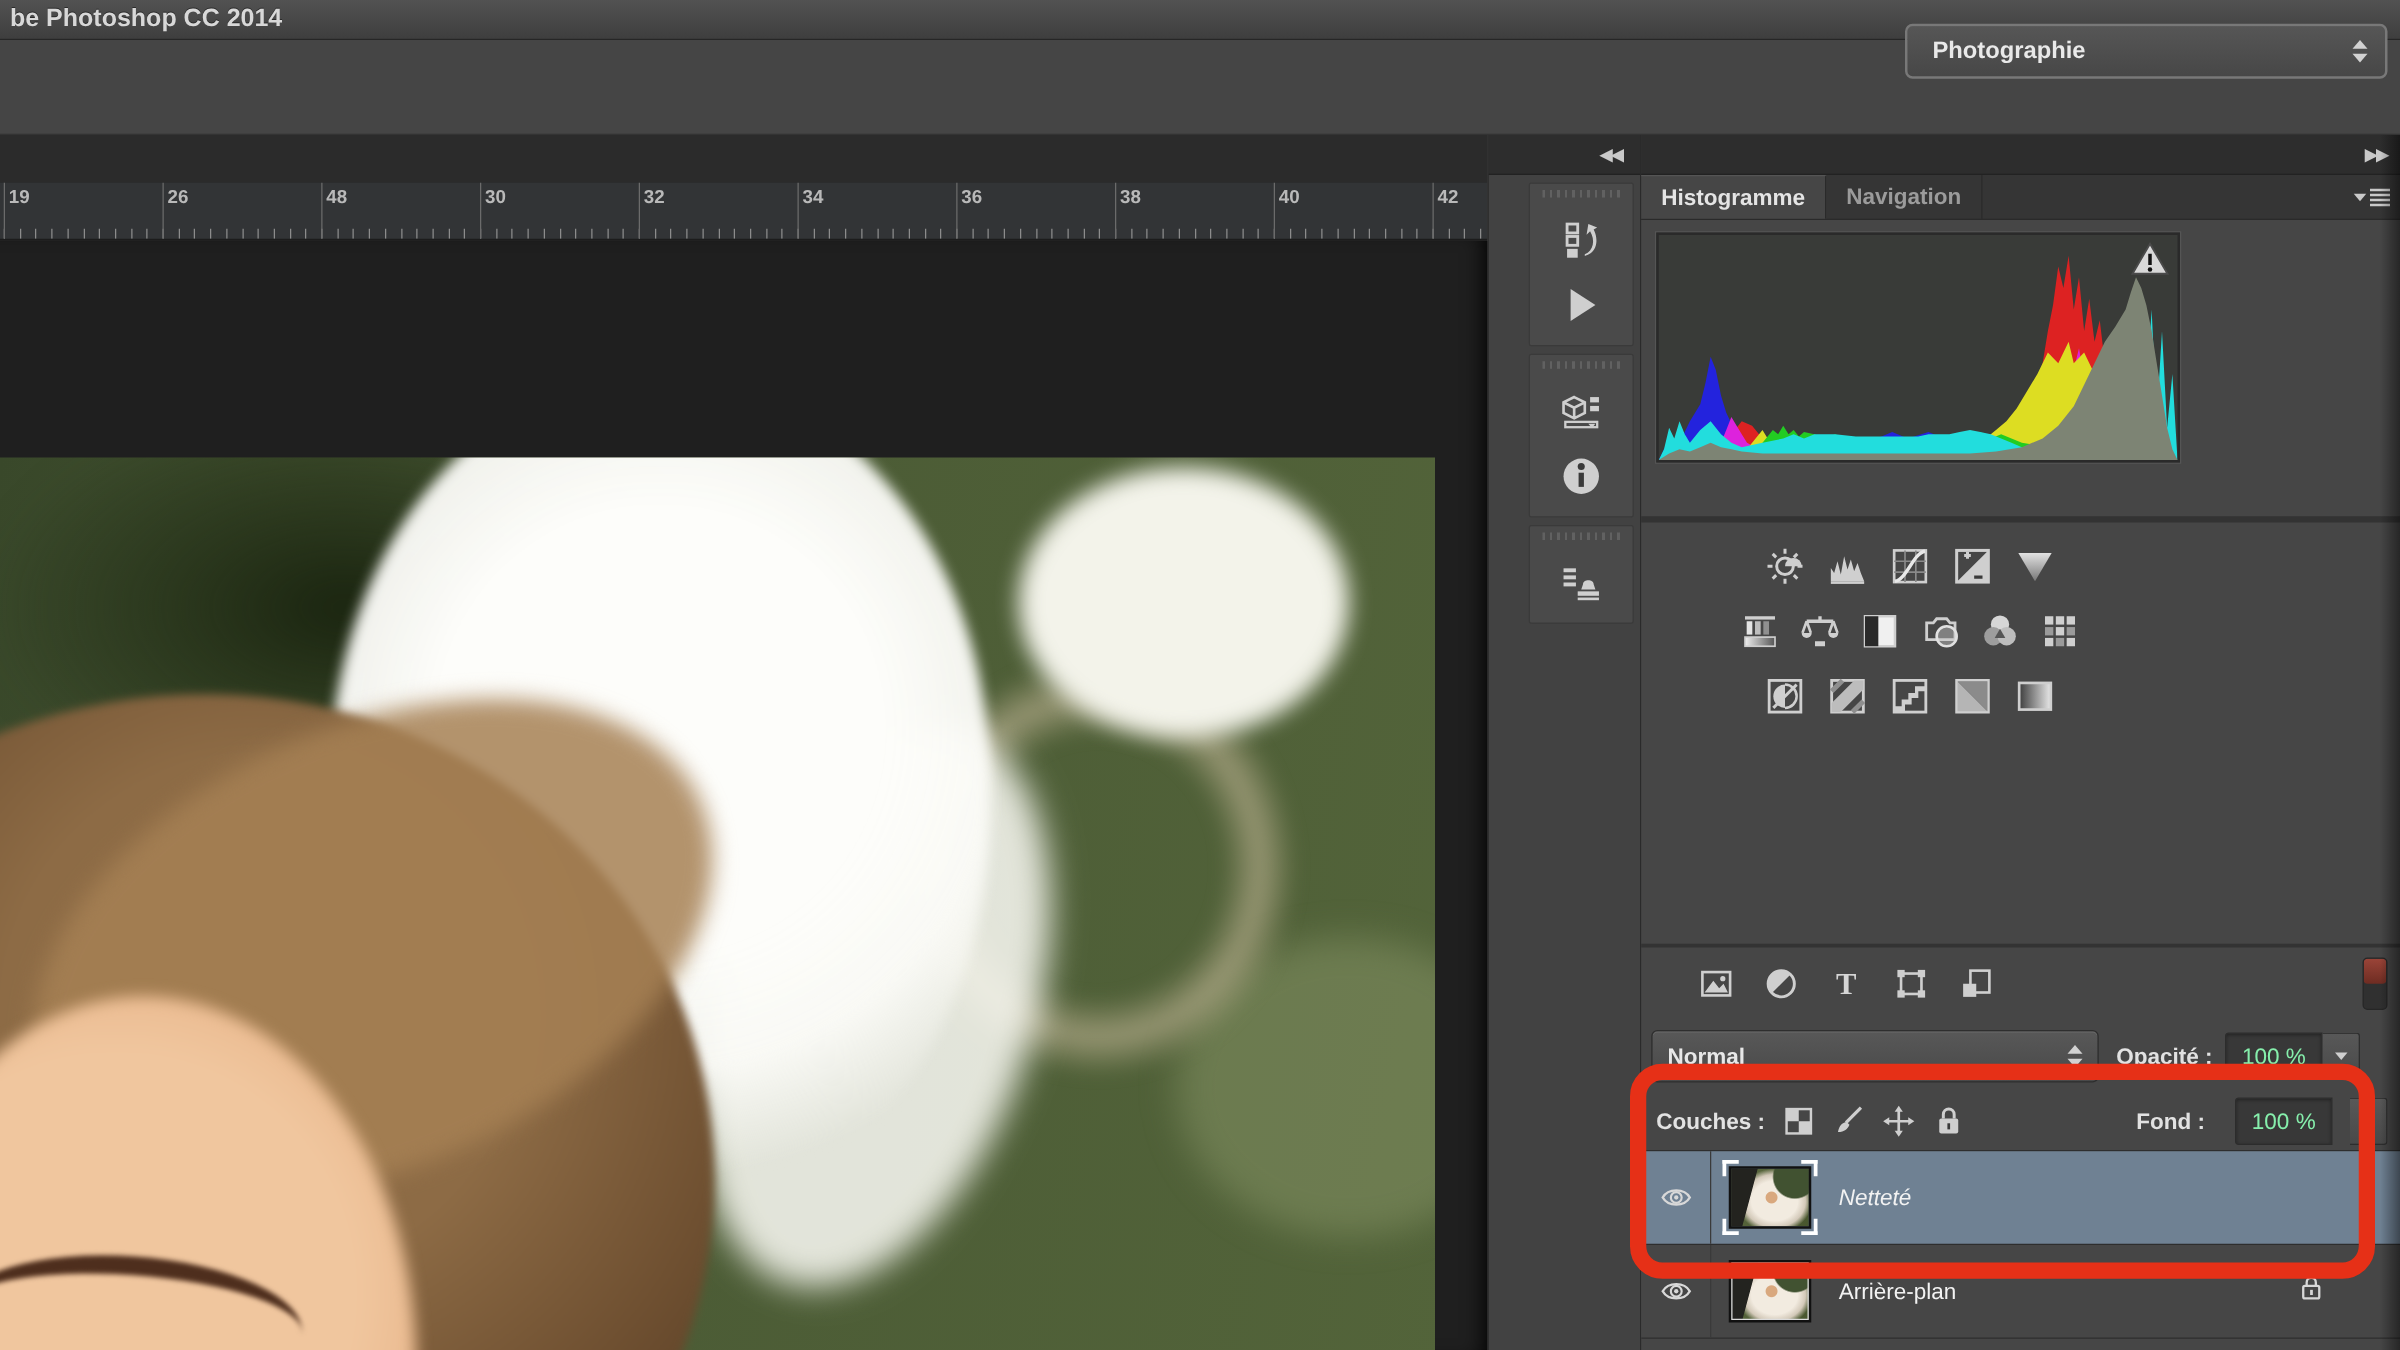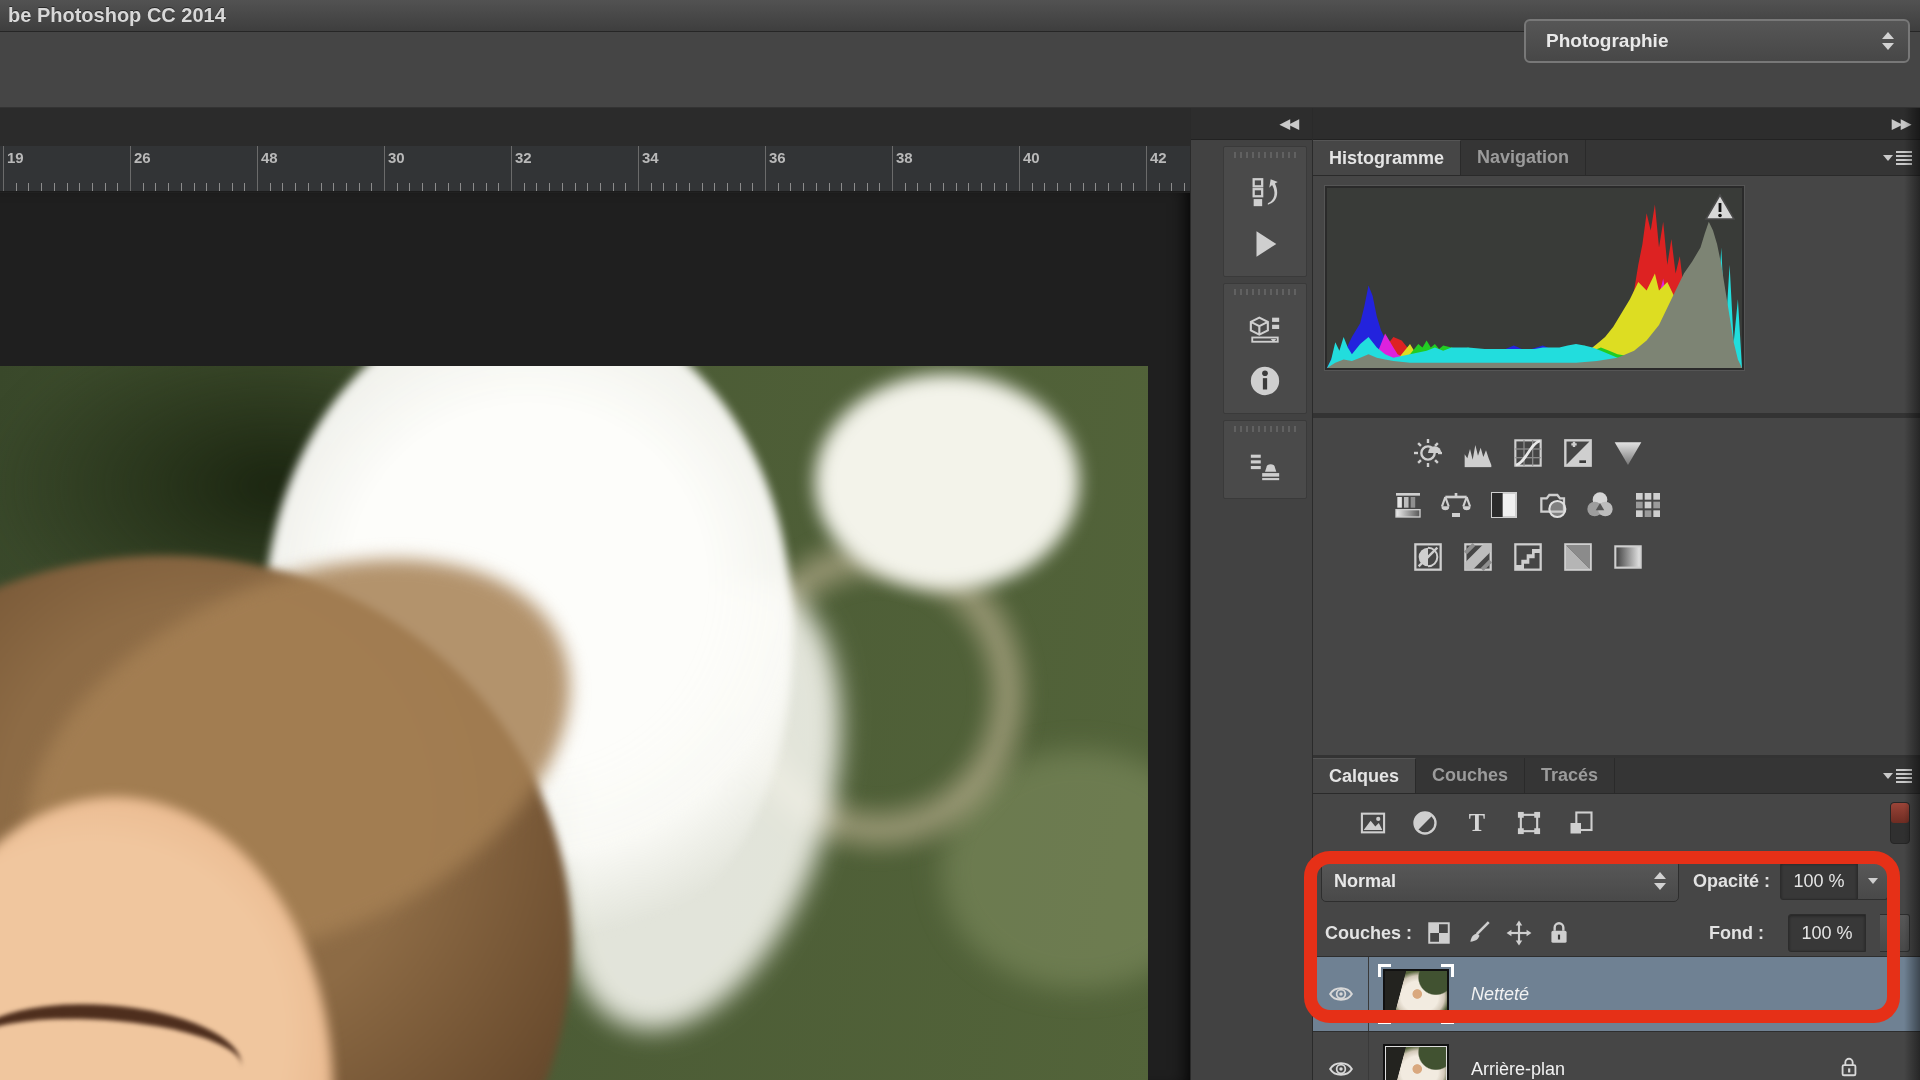--- a/index.html
+++ b/index.html
@@ -123,21 +123,21 @@
       border:1px solid #262626; overflow:hidden; }
   .f-toggle .knob { width:100%; height:50%; background:linear-gradient(#9a4438,#6e2c22); border-radius:3px; }
 
   .blend-row { height:58px; display:flex; align-items:center; padding:0 10px 0 8px; }
   .blend-select { width:358px; height:42px; border-radius:5px; background:linear-gradient(#585858,#494949);
       border:1px solid #2e2e2e; box-shadow:inset 0 1px 0 #6a6a6a; display:flex; align-items:center;
       padding:0 12px; color:#e8e8e8; font-size:18px; font-weight:bold; }
   .blend-select .grow { flex:1; }
   .fieldlabel { color:#e2e2e2; font-size:18px; font-weight:bold; }
   .valuebox { width:78px; height:38px; background:#383838; border:1px solid #2c2c2c;
-      box-shadow:inset 0 1px 3px rgba(0,0,0,.4); color:#e5e5e5; font-size:18px;
+      box-shadow:inset 0 1px 3px rgba(0,0,0,.4); color:#86efac; font-size:18px;
       display:flex; align-items:center; justify-content:center; border-radius:3px 0 0 3px; }
   .valuearrow { width:30px; height:38px; background:linear-gradient(#585858,#494949);
       border:1px solid #2e2e2e; border-left:none; border-radius:0 3px 3px 0;
       display:flex; align-items:center; justify-content:center; }
   .valuearrow i { width:0; height:0; border-left:5px solid transparent; border-right:5px solid transparent; border-top:6px solid #cfcfcf; }
 
   .lock-row { height:46px; display:flex; align-items:center; padding:0 10px 0 12px; gap:14px; }
   .lock-row svg { width:26px; height:26px; }
   .lock-spacer { flex:1; }
 
@@ -576,34 +576,20 @@
                 </linearGradient>
               </defs>
             <rect x="2.5" y="4" width="19" height="16" fill="url(#gmg)" stroke="#cfcfcf" stroke-width="1.6"></rect>
           </svg>
         </div>
       </div>
     </div>
   </div>
 
   <div class="layers-panel">
-    <div class="tabbar lp-tabbar">
-      <div class="tab active">Calques</div>
-      <div class="tab">Couches</div>
-      <div class="tab">Tracés</div>
-      <div class="flyout">
-        <span class="tri"></span>
-          <span class="lines">
-            <b></b>
-            <b></b>
-            <b></b>
-            <b></b>
-          </span>
-      </div>
-    </div>
 
     <div class="filter-row">
       <div class="filter-icons">
         <svg viewBox="0 0 24 24">
           <rect x="2.5" y="4" width="19" height="16" fill="none" stroke="#cfcfcf" stroke-width="1.8"></rect>
           <circle cx="16.5" cy="8.5" r="1.8" fill="#cfcfcf"></circle>
           <path d="M4,18 L10,10 L14,15 L17,12 L20,18 Z" fill="#cfcfcf"></path>
         </svg>
         <svg viewBox="0 0 24 24">
           <circle cx="12" cy="12" r="9" fill="none" stroke="#cfcfcf" stroke-width="2"></circle>

